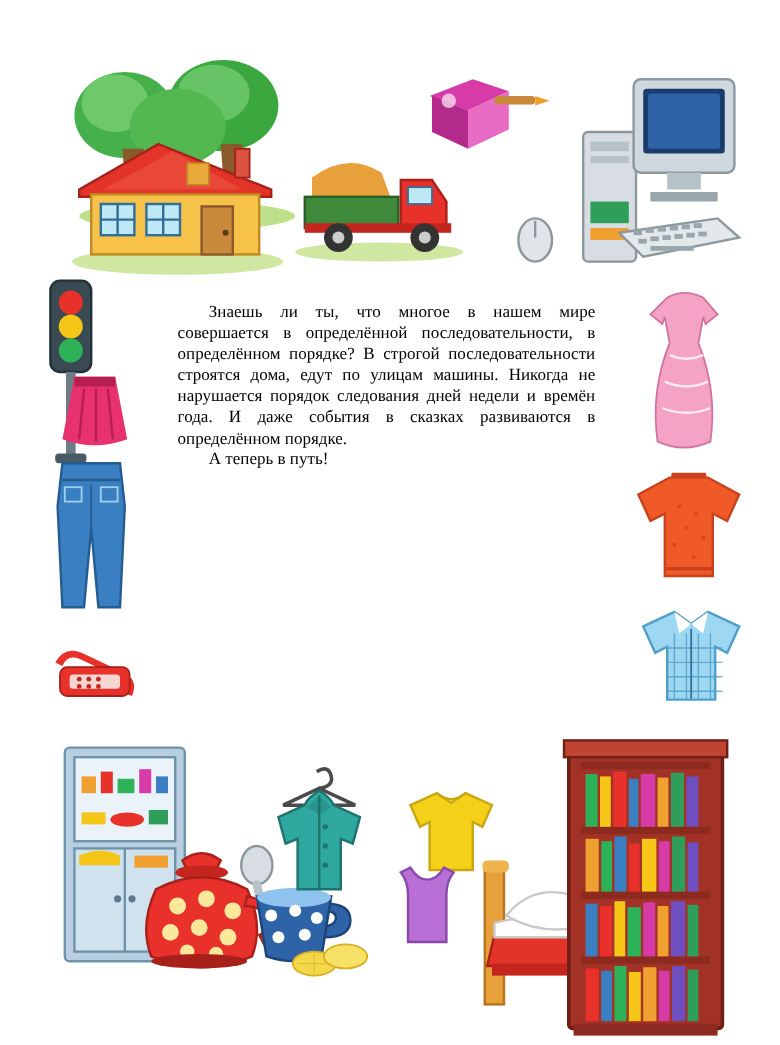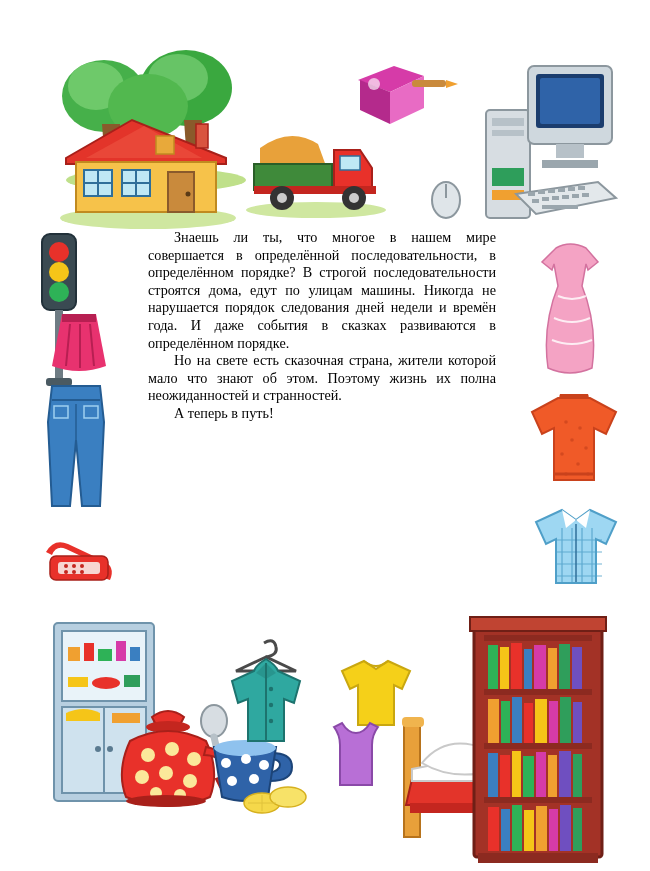--- a/index.html
+++ b/index.html
@@ -17,21 +17,21 @@
   .page {
     position: absolute;
     inset: 0;
     background: #ffffff;
   }
 
   
   .text-column {
     position: absolute;
     left: 148px;
-    top: 229px;
+    top: 252px;
     width: 348px;
     font-family: "Liberation Serif", serif;
     font-size: 14.2px;
     line-height: 17.6px;
     color: #000000;
     text-align: justify;
     text-justify: inter-word;
   }
   .text-column p {
     margin: 0;
@@ -235,21 +235,20 @@
           <path d="M40 24 v54 M50 24 v54 M60 24 v54 M70 24 v54"></path>
           <path d="M34 36 h46 M34 48 h46 M34 60 h46 M34 72 h46"></path>
         </g>
         <path d="M54 20 v58" stroke="#2f6f9a" stroke-width="1.5"></path>
       </svg>
     </div>
   </div>
 
   <div class="text-column">
     <p>Знаешь ли ты, что многое в нашем мире совершается в определённой по­следовательности, в определённом по­рядке? В строгой последовательности строятся дома, едут по улицам машины. Никогда не нарушается порядок сле­дования дней недели и времён года. И даже события в сказках развиваются в определённом порядке.</p>
-    <p>Но на свете есть сказочная страна, жители которой мало что знают об этом. Поэтому жизнь их полна неожиданно­стей и странностей.</p>
     <p>А теперь в путь!</p>
   </div>
 
   <div class="bottom-band">
 
     <div class="art" style="left:46px; top:2px;">
       <svg width="120" height="190" viewBox="0 0 120 190">
         <rect x="8" y="6" width="100" height="178" rx="4" fill="#b7cfe0" stroke="#6f93ab" stroke-width="2"></rect>
         <rect x="16" y="14" width="84" height="70" fill="#e9f3f9" stroke="#6f93ab" stroke-width="2"></rect>
         <rect x="16" y="90" width="84" height="86" fill="#cfe2ee" stroke="#6f93ab" stroke-width="2"></rect>

